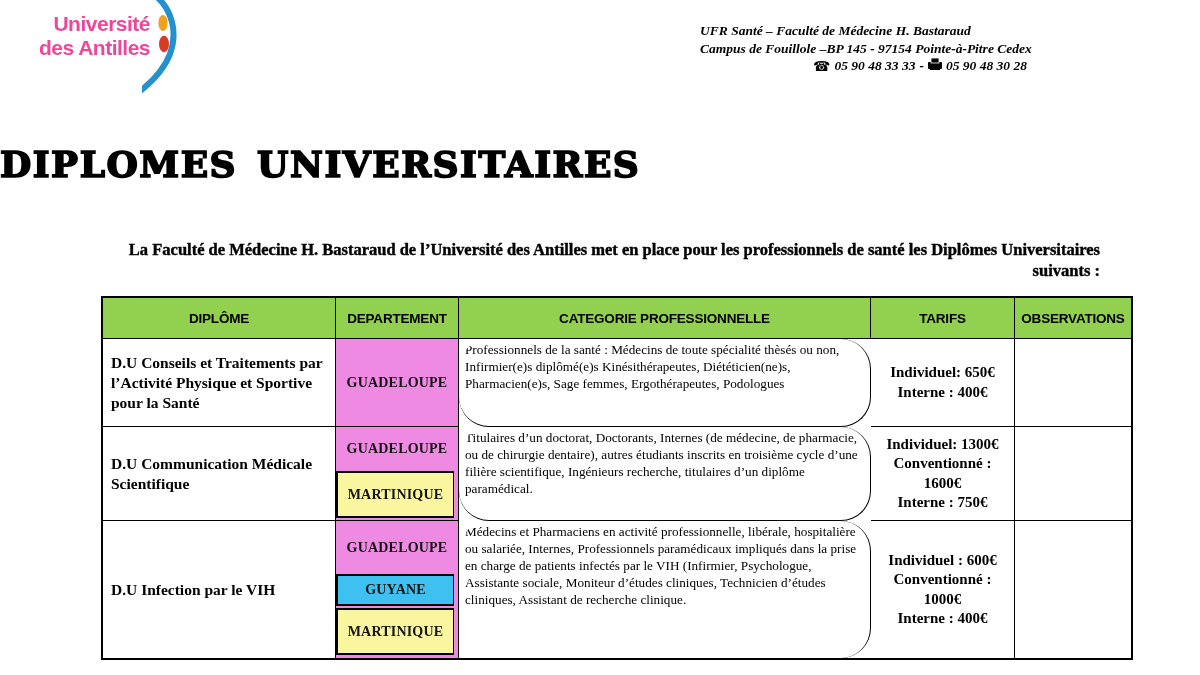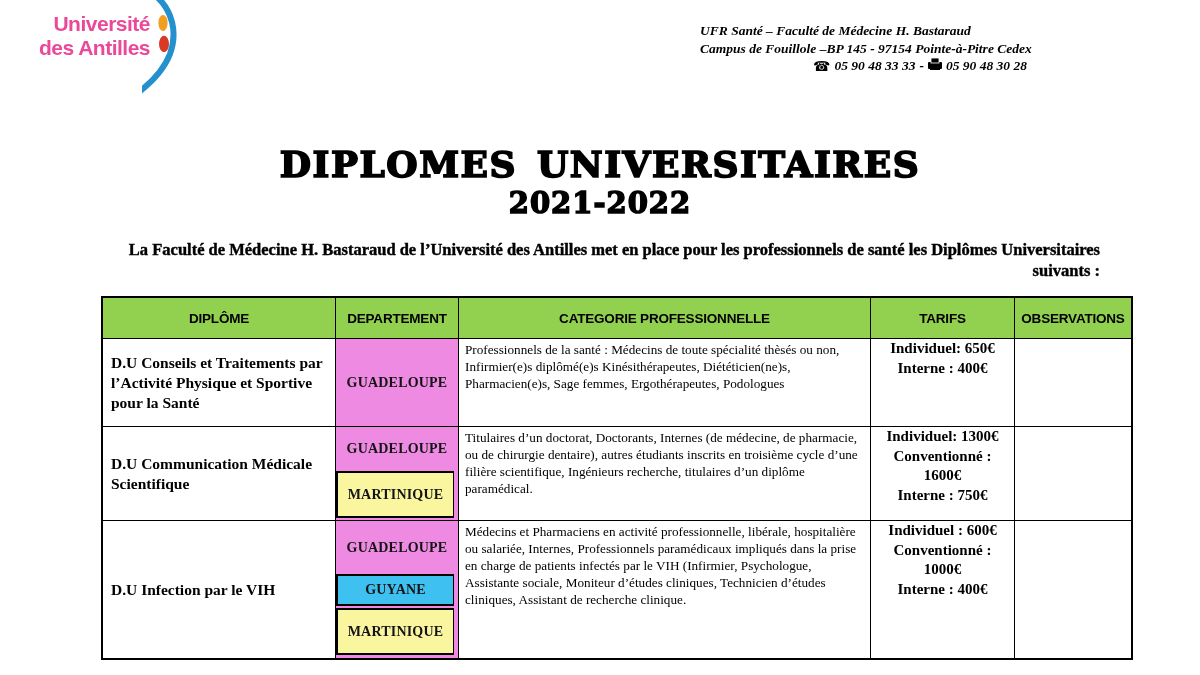--- a/index.html
+++ b/index.html
@@ -26,21 +26,21 @@
   
   .contact{
     position:absolute;left:700px;top:22px;width:440px;
     font-style:italic;font-weight:bold;font-size:13.5px;line-height:17.5px;
   }
   .contact-line3{display:flex;justify-content:center;align-items:center;gap:4px;}
   .phone-glyph{font-family:"DejaVu Sans",sans-serif;font-style:normal;font-size:14px;line-height:14px;}
   .fax-glyph{display:inline-block;}
   
   .title{
-    position:absolute;left:0;top:144px;width:1200px;text-align:center;
+    position:absolute;left:0;top:144px;width:1200px;
     font-family:"DejaVu Serif",serif;font-weight:bold;color:#000;
   }
   .title-line1{
     font-size:36px;line-height:40px;letter-spacing:1.5px;word-spacing:6px;
     -webkit-text-stroke:1.7px #000;
   }
   .title-line2{
     font-size:29px;line-height:32px;letter-spacing:1px;margin-top:3px;
     -webkit-text-stroke:1.5px #000;
   }
@@ -77,24 +77,24 @@
   .dept-box{display:flex;align-items:center;justify-content:center;}
   .dept-label{
     font-weight:bold;font-size:14px;letter-spacing:0.2px;color:#141414;
     text-align:center;
   }
   .dept-inset{
     margin-right:4px;margin-bottom:2px;
     border:2px solid #000;border-right-width:1.5px;box-sizing:border-box;
   }
   .categorie{
-    font-size:13.2px;line-height:16.9px;padding:3px 5px 2px 6px;text-align:left;
+    font-size:13.2px;line-height:16.9px;padding:3px 5px 2px 6px;text-align:left;border-radius:30px;
   }
   .tarifs{
-    display:flex;flex-direction:column;align-items:center;
+    display:flex;flex-direction:column;align-items:center;justify-content:center;
     font-weight:bold;font-size:15px;line-height:19.5px;text-align:center;padding:0 4px;
   }
   .obs{}
 </style>
 </head>
 <body>
 
 <div class="logo">
   <div class="logo-univ">
     <div>Université</div>
@@ -122,21 +122,20 @@
         <rect x="3" y="0" width="8" height="5" fill="#000" stroke="#fff" stroke-width="0.8"></rect>
         <rect x="2" y="9.5" width="10" height="2.5" fill="#000"></rect>
       </svg>
     </span>
     <span>05 90 48 30 28</span>
   </div>
 </div>
 
 <div class="title">
   <div class="title-line1">DIPLOMES UNIVERSITAIRES</div>
-  <div class="title-line2">2021-2022</div>
 </div>
 
 <div class="intro">La Faculté de Médecine H. Bastaraud de l’Université des Antilles met en place pour les professionnels de santé les Diplômes Universitaires suivants :</div>
 
 <div class="du-table">
 
   <div class="cell th" style="background-color: rgb(146, 208, 80);">DIPLÔME</div>
   <div class="cell th" style="background-color: rgb(146, 208, 80);">DEPARTEMENT</div>
   <div class="cell th" style="background-color: rgb(146, 208, 80);">CATEGORIE PROFESSIONNELLE</div>
   <div class="cell th" style="background-color: rgb(146, 208, 80);">TARIFS</div>

